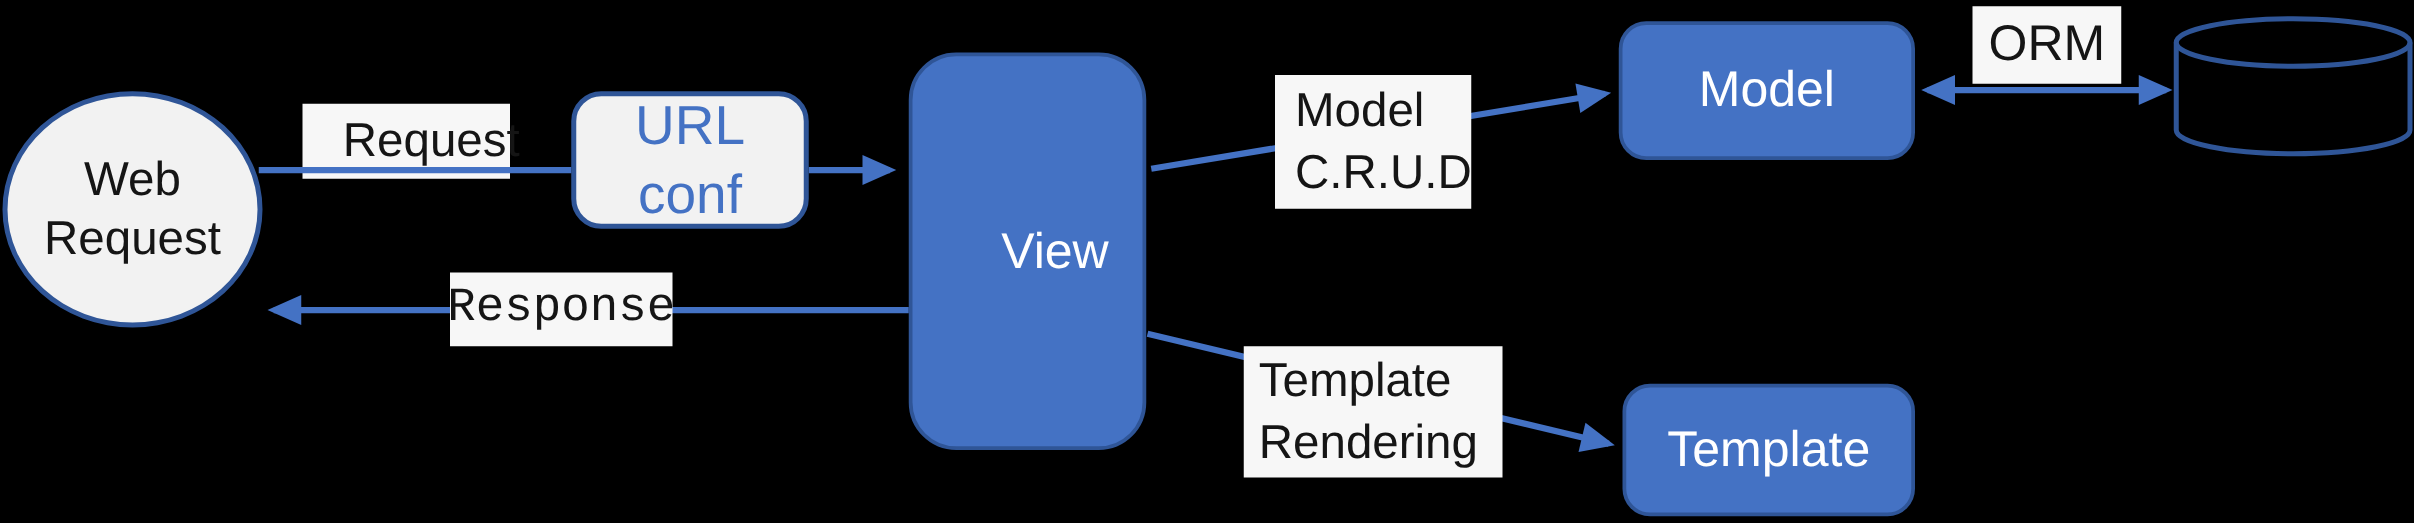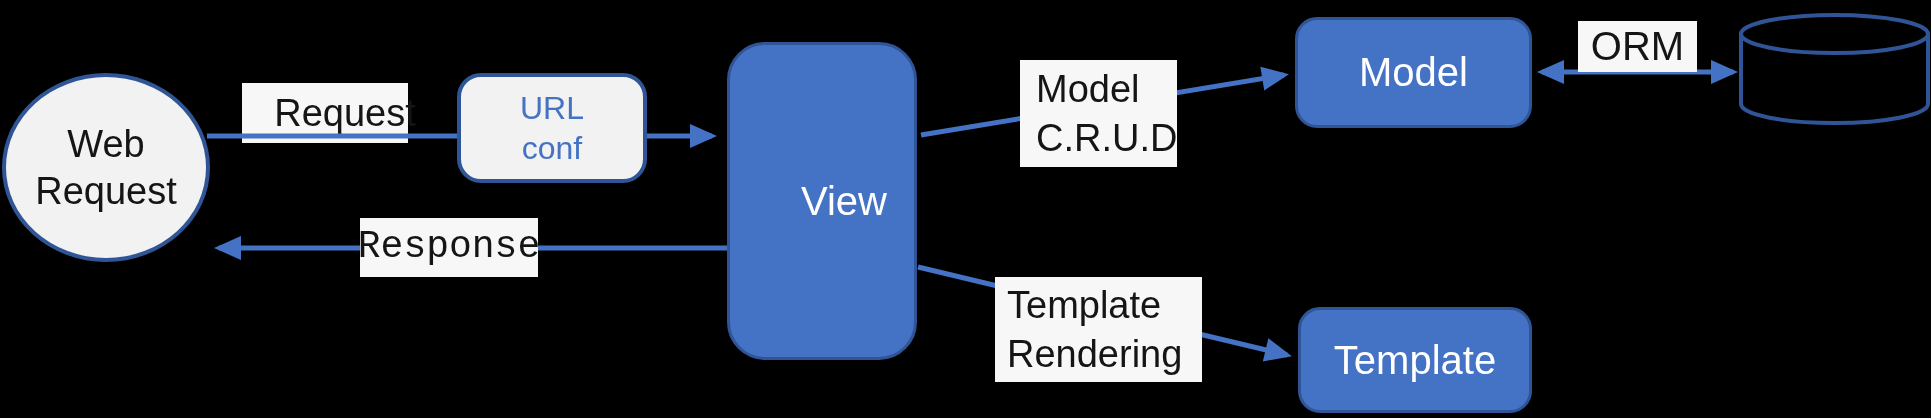--- a/index.html
+++ b/index.html
@@ -55,21 +55,21 @@
   #web-client {
     left: 2px; top: 73px; width: 208px; height: 189px;
     border-radius: 50%;
     color: var(--text-dark, #151515);
     font-size: 38px;
   }
   #url-conf {
     left: 457px; top: 73px; width: 190px; height: 110px;
     border-radius: 24px;
     color: var(--accent-blue, #4472C4);
-    font-size: 32px;
+    font-size: 44px;
     line-height: 1.26;
   }
   #view     { left: 727px;  top: 42px;  width: 190px; height: 318px; border-radius: 38px; padding-left: 44px; }
   #model    { left: 1295px; top: 17px;  width: 237px; height: 111px; border-radius: 22px; }
   #template { left: 1298px; top: 307px; width: 234px; height: 106px; border-radius: 22px; }
 
   .edge-label {
     position: absolute;
     box-sizing: border-box;
     background: var(--label-bg, #F7F7F7);
@@ -78,21 +78,21 @@
     display: flex;
     flex-direction: column;
     align-items: center;
     justify-content: center;
     text-align: center;
     z-index: 2;
     line-height: 1.28;
   }
   #label-request  { left: 242px; top: 83px;  width: 166px; height: 60px; padding-left: 40px; }
   #label-response { left: 360px; top: 218px; width: 178px; height: 59px; font-family: Liberation Mono, monospace; }
-  #label-orm      { left: 1578px; top: 5px;  width: 119px; height: 51px; font-size: 40px; margin-top: 16px; }
+  #label-orm      { left: 1578px; top: 5px;  width: 119px; height: 62px; font-size: 40px; }
   #label-model-crud {
     left: 1020px; top: 60px; width: 157px; height: 107px;
     align-items: flex-start; text-align: left; padding-left: 16px;
   }
   #label-template-rendering {
     left: 995px; top: 277px; width: 207px; height: 105px;
     align-items: flex-start; text-align: left; padding-left: 12px;
   }
 </style>
 </head>

